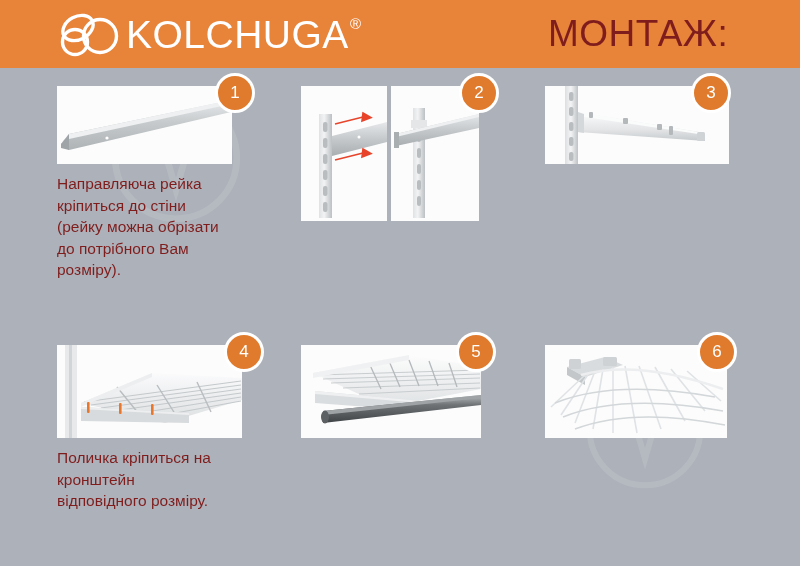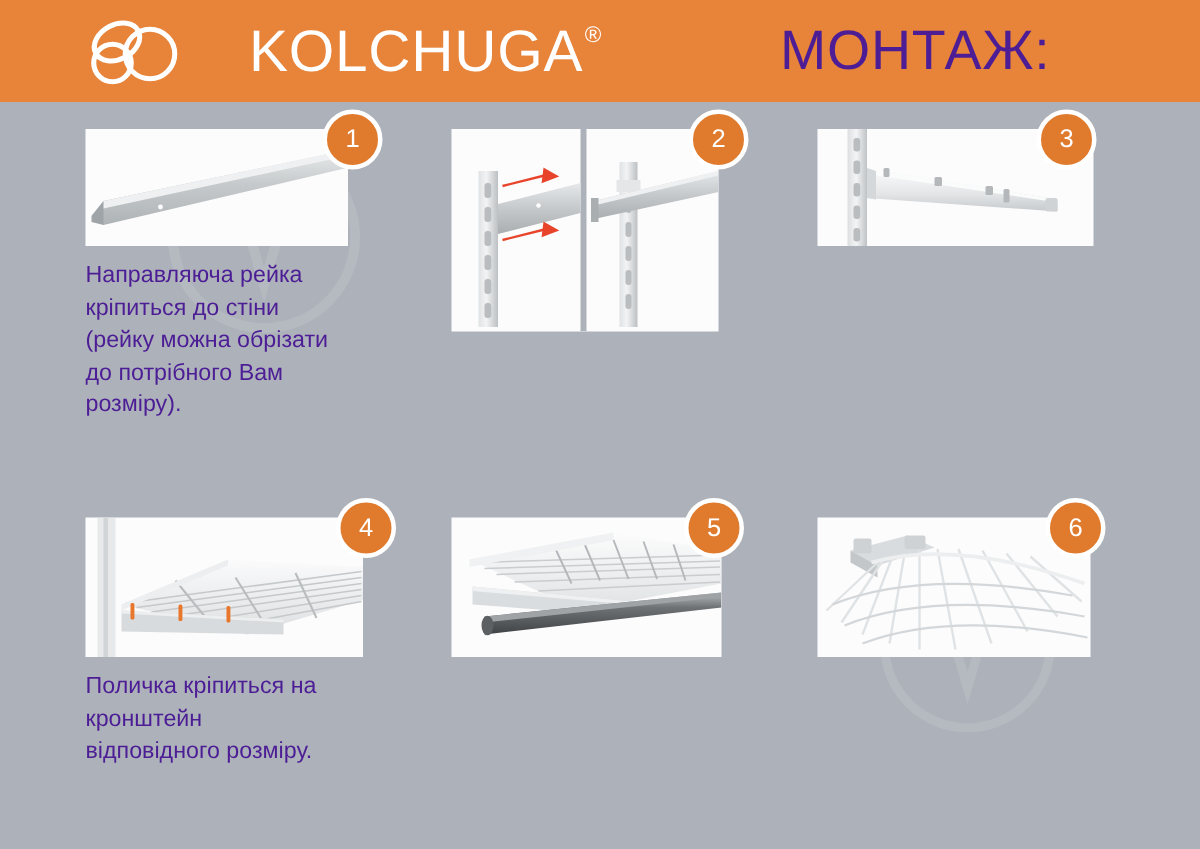--- a/index.html
+++ b/index.html
@@ -40,35 +40,34 @@
     margin-right: 2px;
     flex: none;
   }
   .logo-word {
     color: #ffffff;
     font-size: 39px;
     letter-spacing: 0.5px;
     line-height: 46px;
     font-weight: 400;
     white-space: nowrap;
-    margin-left: 40px;
   }
   .logo-reg {
     color: #ffffff;
     font-size: 15px;
     line-height: 1;
     margin-top: 4px;
     margin-left: 1px;
     flex: none;
   }
   .header-title {
     position: absolute;
-    left: 520px;
+    left: 548px;
     top: 11px;
-    color: #4c1d95;
+    color: #7f1d1d;
     font-size: 37px;
     letter-spacing: 0.5px;
     line-height: 46px;
     white-space: nowrap;
   }
 
   
   .watermark {
     position: absolute;
     left: 110px;
@@ -95,21 +94,21 @@
   }
   .panel {
     position: absolute;
   }
   .panel .figure {
     position: relative;
     background: #fcfcfc;
     overflow: hidden;
   }
   .panel .caption {
-    color: #4c1d95;
+    color: #7f1d1d;
     font-size: 15.5px;
     line-height: 21.5px;
     margin-top: 9px;
     white-space: pre-line;
   }
 
   
   .badge {
     position: absolute;
     width: 34px;

